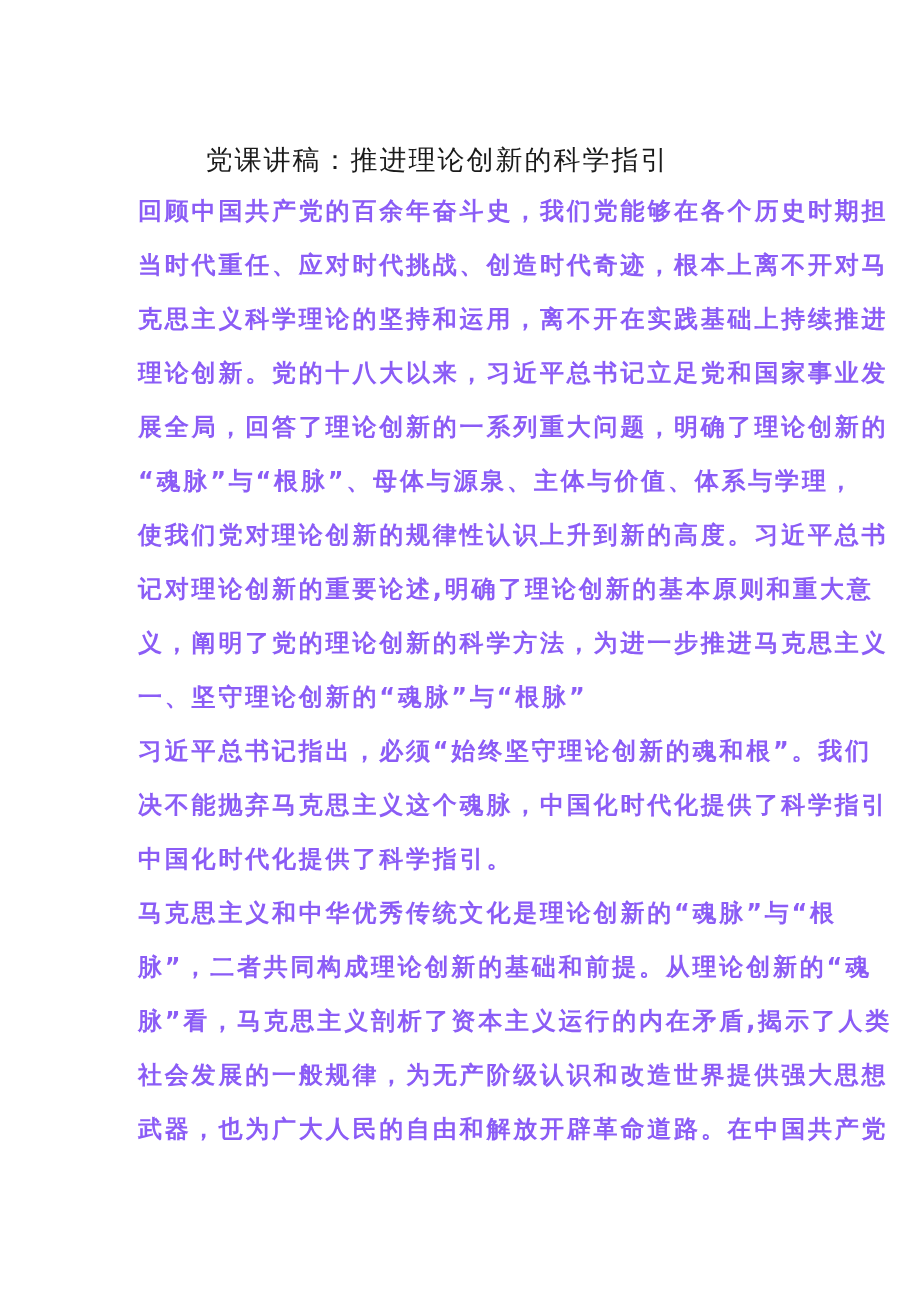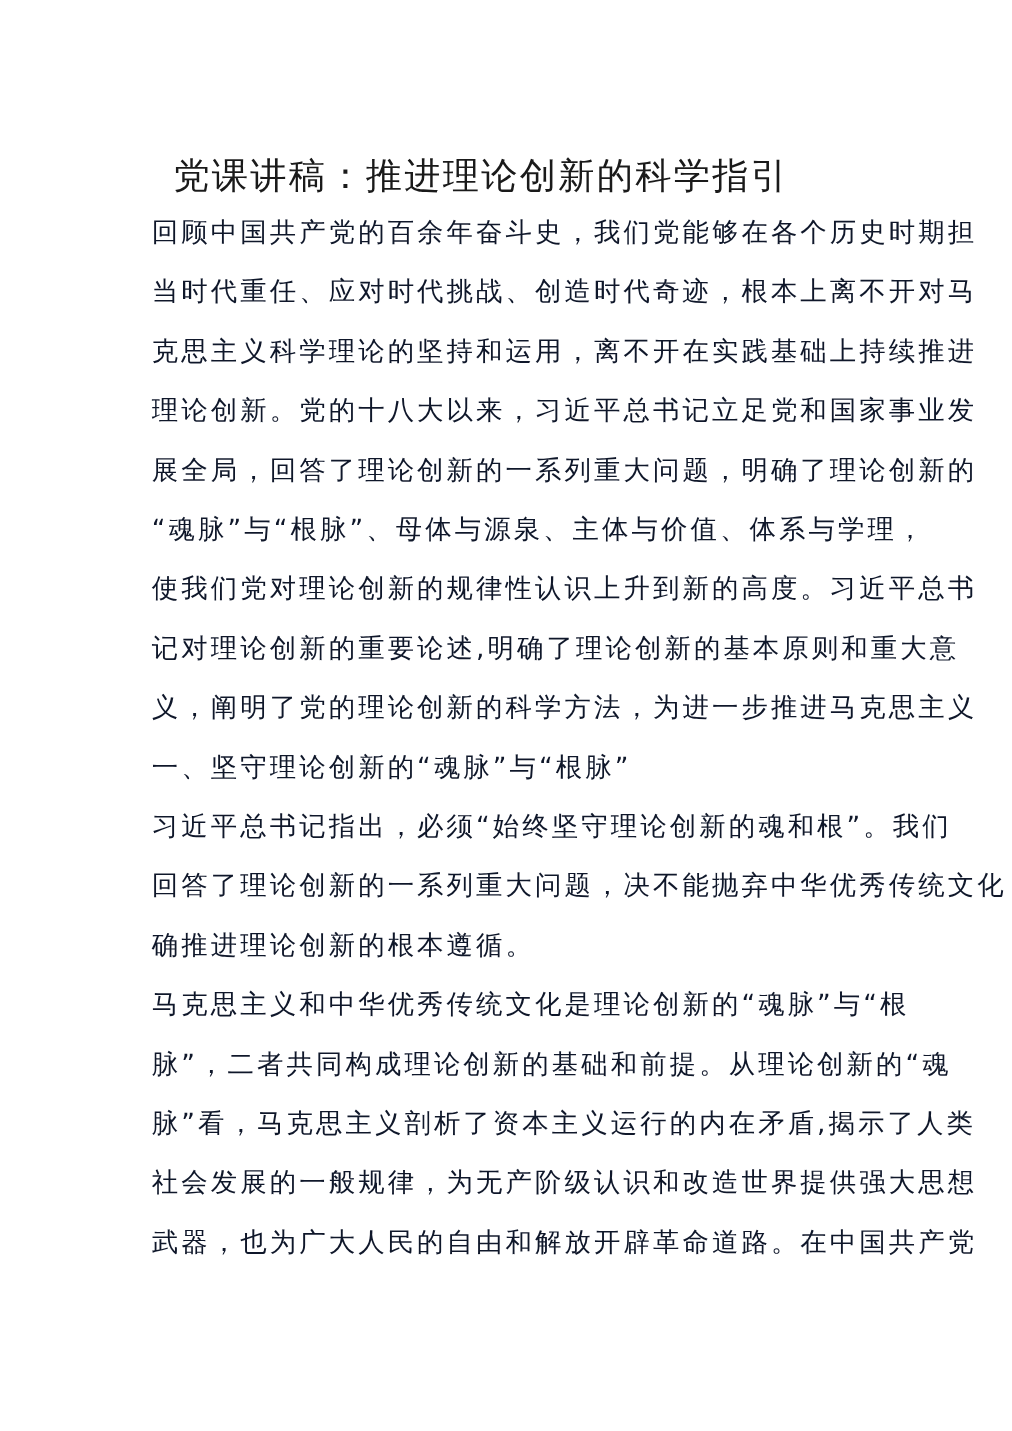--- a/index.html
+++ b/index.html
@@ -22,62 +22,63 @@
       width: 920px;
       height: 1301px;
       background: #ffffff;
     }
     .doc-title {
       position: absolute;
       left: 0;
       top: 134px;
       width: 875px;
       text-align: center;
-      font-size: 33px;
+      font-size: 27px;
       line-height: 52px;
       letter-spacing: 2px;
       font-weight: normal;
       margin: 0;
       color: #1a1a1a;
     }
     .body-text {
       position: absolute;
       left: 138px;
       top: 184px;
       width: 650px;
     }
     .line {
       display: block;
       height: 54px;
       line-height: 54px;
       font-size: 24px;
       letter-spacing: 2.8px;
       white-space: nowrap;
-      color: #0f172a;
+      color: #8b5cf6;
+      font-weight: bold;
     }
   </style>
 </head>
 <body>
 
 <div class="page">
   <h1 class="doc-title">党课讲稿：推进理论创新的科学指引</h1>
 
   <div class="body-text">
     <span class="line">回顾中国共产党的百余年奋斗史，我们党能够在各个历史时期担</span>
     <span class="line">当时代重任、应对时代挑战、创造时代奇迹，根本上离不开对马</span>
     <span class="line">克思主义科学理论的坚持和运用，离不开在实践基础上持续推进</span>
     <span class="line">理论创新。党的十八大以来，习近平总书记立足党和国家事业发</span>
     <span class="line">展全局，回答了理论创新的一系列重大问题，明确了理论创新的</span>
     <span class="line">“魂脉”与“根脉”、母体与源泉、主体与价值、体系与学理，</span>
     <span class="line">使我们党对理论创新的规律性认识上升到新的高度。习近平总书</span>
     <span class="line">记对理论创新的重要论述,明确了理论创新的基本原则和重大意</span>
     <span class="line">义，阐明了党的理论创新的科学方法，为进一步推进马克思主义</span>
     <span class="line">一、坚守理论创新的“魂脉”与“根脉”</span>
     <span class="line">习近平总书记指出，必须“始终坚守理论创新的魂和根”。我们</span>
-    <span class="line">回答了理论创新的一系列重大问题，决不能抛弃中华优秀传统文化</span>
-    <span class="line">确推进理论创新的根本遵循。</span>
+    <span class="line">决不能抛弃马克思主义这个魂脉，中国化时代化提供了科学指引</span>
+    <span class="line">中国化时代化提供了科学指引。</span>
     <span class="line">马克思主义和中华优秀传统文化是理论创新的“魂脉”与“根</span>
     <span class="line">脉”，二者共同构成理论创新的基础和前提。从理论创新的“魂</span>
     <span class="line">脉”看，马克思主义剖析了资本主义运行的内在矛盾,揭示了人类</span>
     <span class="line">社会发展的一般规律，为无产阶级认识和改造世界提供强大思想</span>
     <span class="line">武器，也为广大人民的自由和解放开辟革命道路。在中国共产党</span>
   </div>
 </div>
 
 </body></html>

